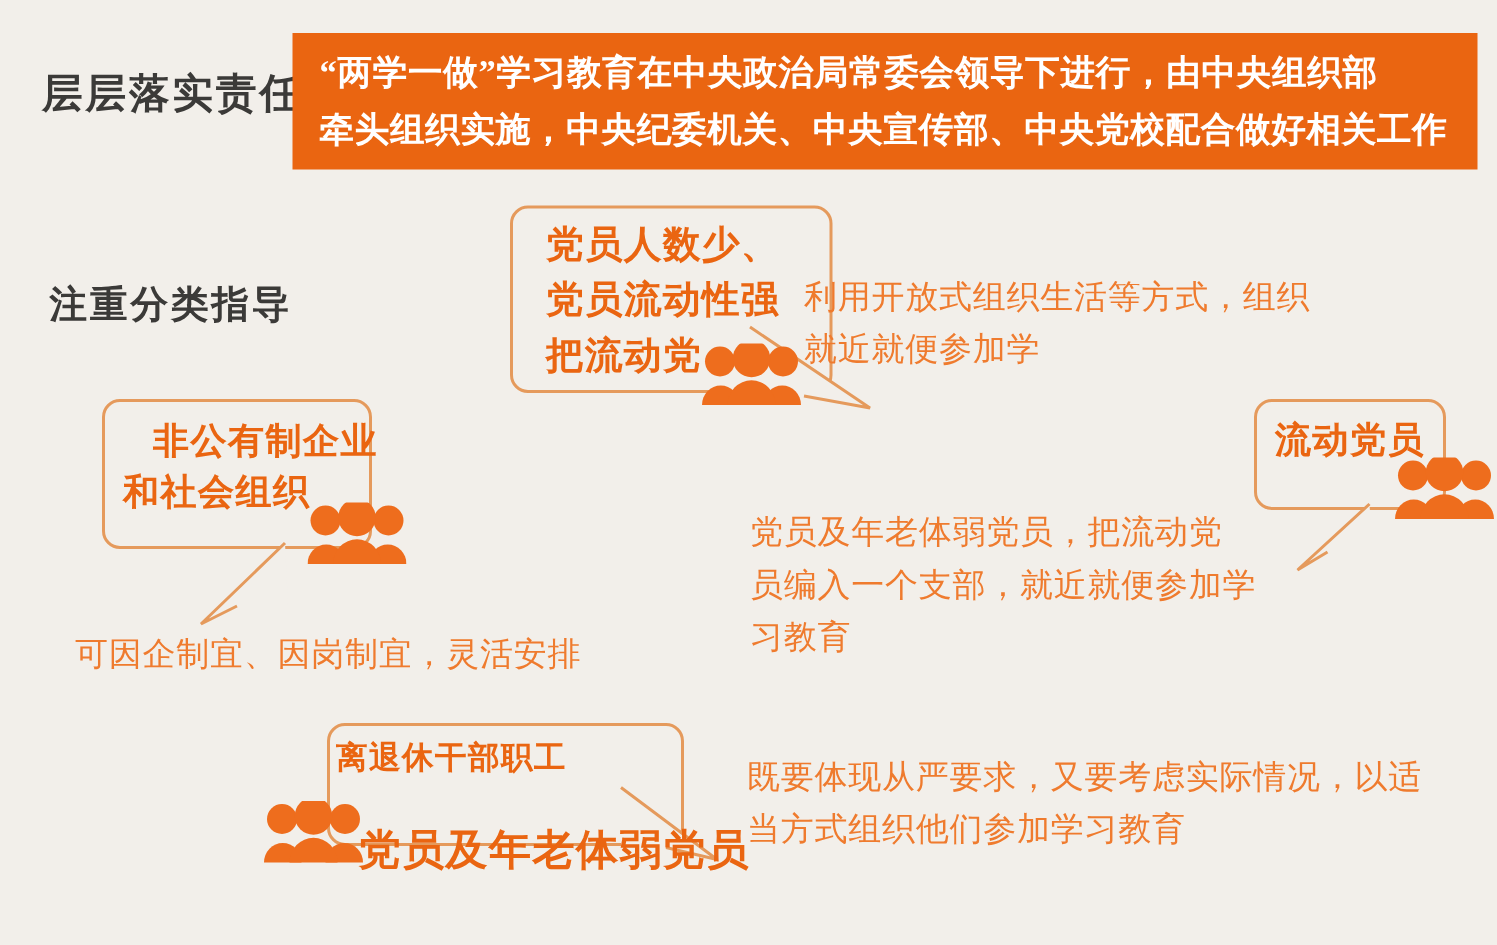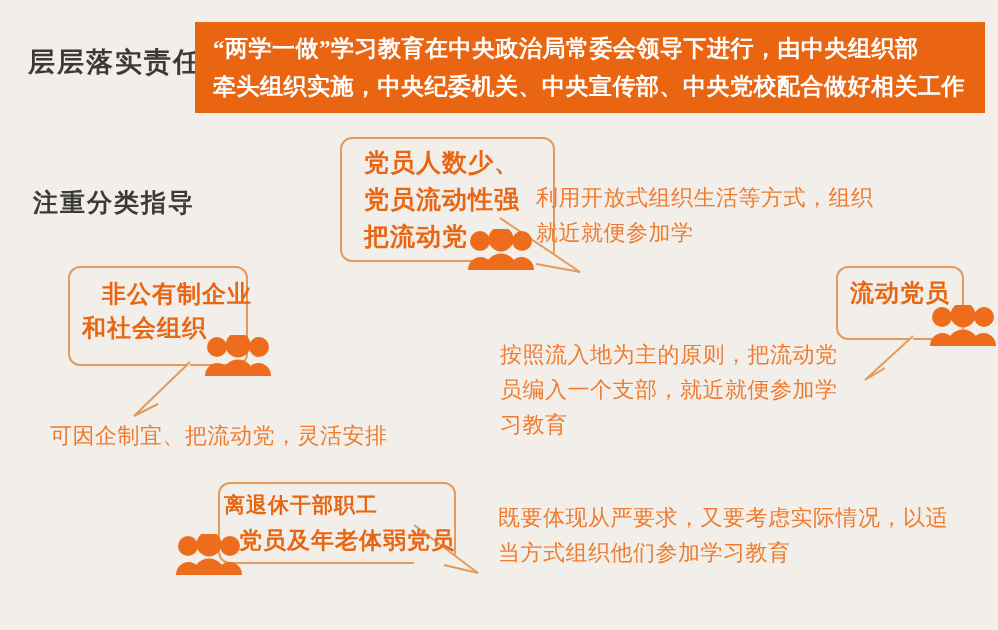--- a/index.html
+++ b/index.html
@@ -174,36 +174,36 @@
       <circle class="ppl" cx="12" cy="12" r="10"></circle>
       <circle class="ppl" cx="54" cy="12" r="10"></circle>
       <circle class="ppl" cx="33" cy="10" r="12.5"></circle>
       <path class="ppl" d="M0 41 a12.5 13 0 0 1 25 0 z"></path>
       <path class="ppl" d="M41 41 a12.5 13 0 0 1 25 0 z"></path>
       <path class="ppl" d="M17 41 a16 16.5 0 0 1 32 0 z"></path>
     </svg>
   </div>
 
   <div class="body-text" style="left:500px; top:337px;">
-    <div>按照流入地为主的原则，把流动党</div>
+    <div>党员及年老体弱党员，把流动党</div>
     <div>员编入一个支部，就近就便参加学</div>
     <div>习教育</div>
   </div>
 
   <div class="body-text" style="left:50px; top:418px;">
-    <div>可因企制宜、把流动党，灵活安排</div>
+    <div>可因企制宜、因岗制宜，灵活安排</div>
   </div>
 
   <div class="bubble" style="left:218px; top:482px; width:238px; height:82px;"></div>
   <svg class="bubble-tail" style="left:400px; top:523px; width:110px; height:62px;" viewBox="0 0 110 62">
     <polygon class="tail-mask" points="14,2 78,50 44,42 14,42"></polygon>
     <polyline class="tail-line" points="14,2 78,50 44,42"></polyline>
   </svg>
   <div class="bubble-text" style="left:224px; top:491px; font-size:21px;">离退休干部职工</div>
-  <div class="bubble-text" style="left:239px; top:525px; font-size:23px;">党员及年老体弱党员</div>
+  <div class="bubble-text" style="left:239px; top:548px; font-size:28px;">党员及年老体弱党员</div>
   <div class="people-icon" style="left:176px; top:534px;">
     <svg width="66" height="42" viewBox="0 0 66 42">
       <circle class="ppl" cx="12" cy="12" r="10"></circle>
       <circle class="ppl" cx="54" cy="12" r="10"></circle>
       <circle class="ppl" cx="33" cy="10" r="12.5"></circle>
       <path class="ppl" d="M0 41 a12.5 13 0 0 1 25 0 z"></path>
       <path class="ppl" d="M41 41 a12.5 13 0 0 1 25 0 z"></path>
       <path class="ppl" d="M17 41 a16 16.5 0 0 1 32 0 z"></path>
     </svg>
   </div>

